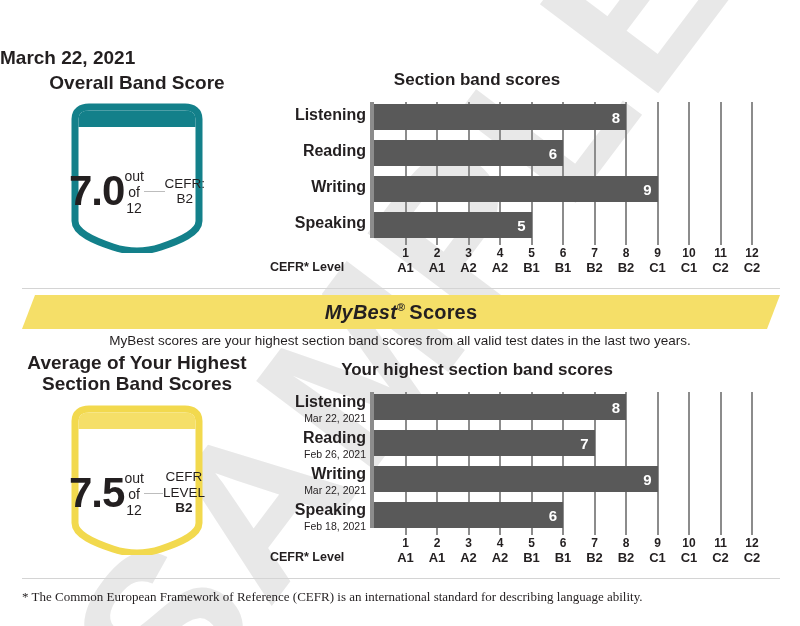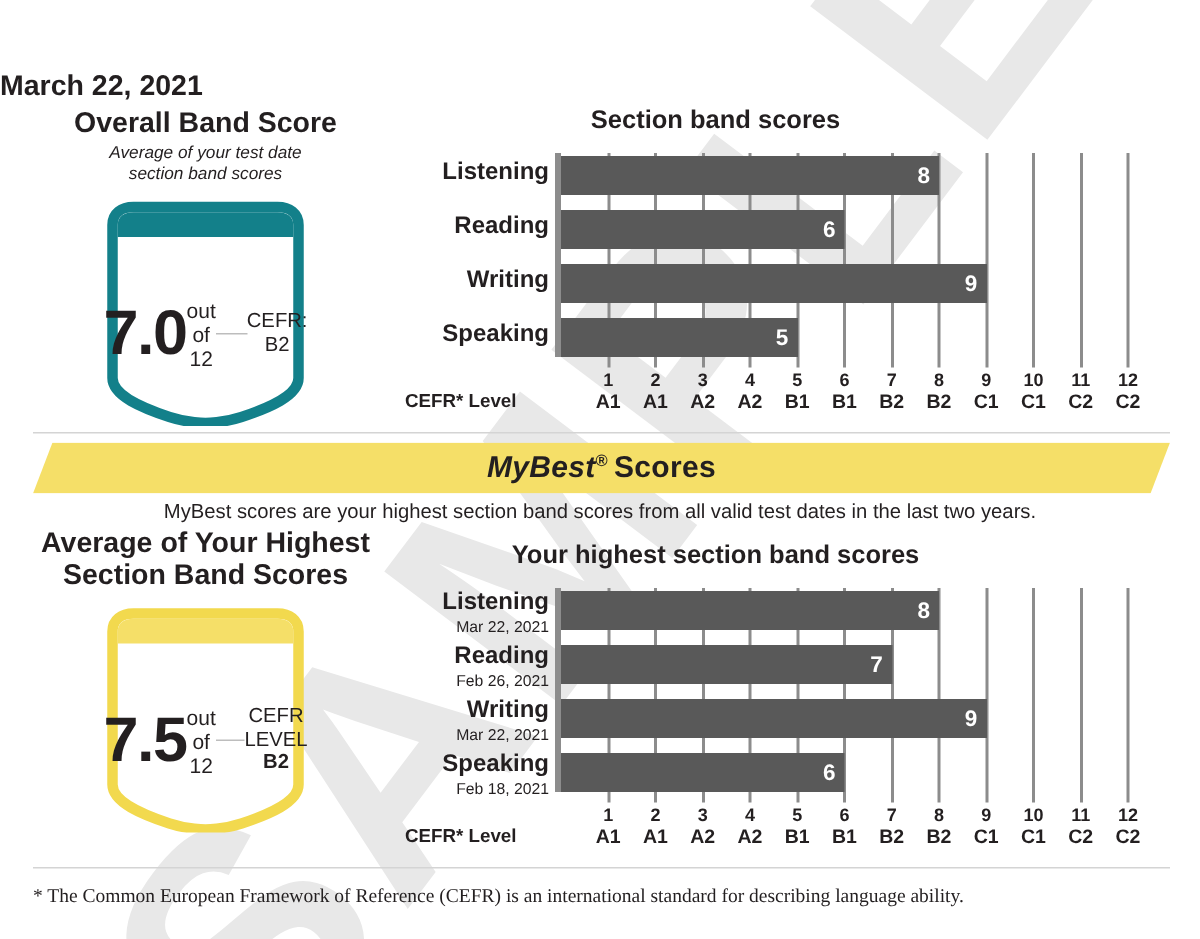--- a/index.html
+++ b/index.html
@@ -148,24 +148,20 @@
 
 <div class="page">
 
   <div class="watermark">SAMPLE</div>
 
 
   <div class="testdate layer">March 22, 2021</div>
 
   <div class="leftcol lc1 layer">
     <div class="lc-title">Overall Band Score</div>
-    <div class="lc-sub">
-      <div>Average of your test date</div>
-      <div>section band scores</div>
-    </div>
     <div class="badge">
       <svg width="136" height="152" viewBox="0 0 136 152">
         <path d="M6 18 C6 10 12 6 20 6 L116 6 C124 6 130 10 130 18 L130 120 C130 132 110 140 92 146 C80 150 68 150 68 150 C68 150 56 150 44 146 C26 140 6 132 6 120 Z" fill="#ffffff" stroke="#13808a" stroke-width="7" stroke-linejoin="round"></path>
         <path d="M9.5 18 C9.5 12 14 9.5 20 9.5 L116 9.5 C122 9.5 126.5 12 126.5 18 L126.5 26 L9.5 26 Z" fill="#13808a"></path>
       </svg>
       <div class="badge-inner">
         <div class="badge-score">7.0</div>
         <div class="badge-outof">out of 12</div>
         <div class="badge-sep"></div>
         <div class="badge-cefr">CEFR: B2</div>

